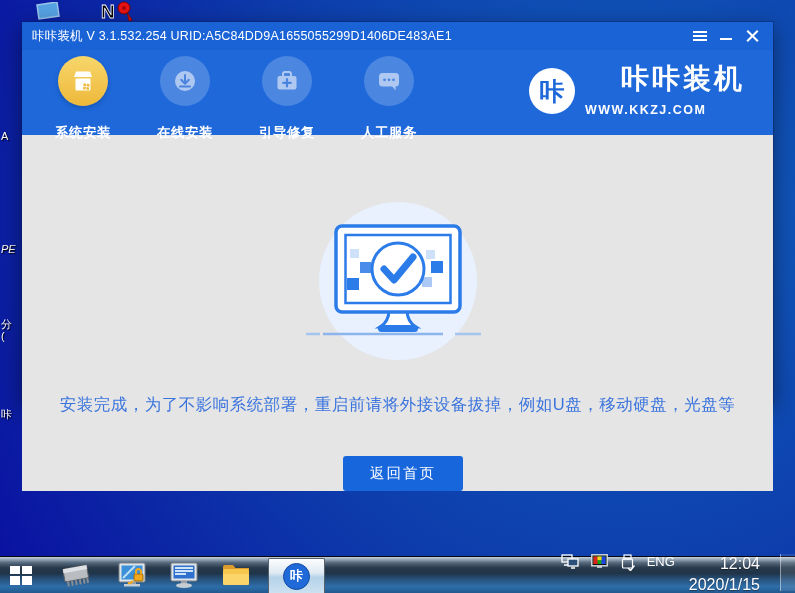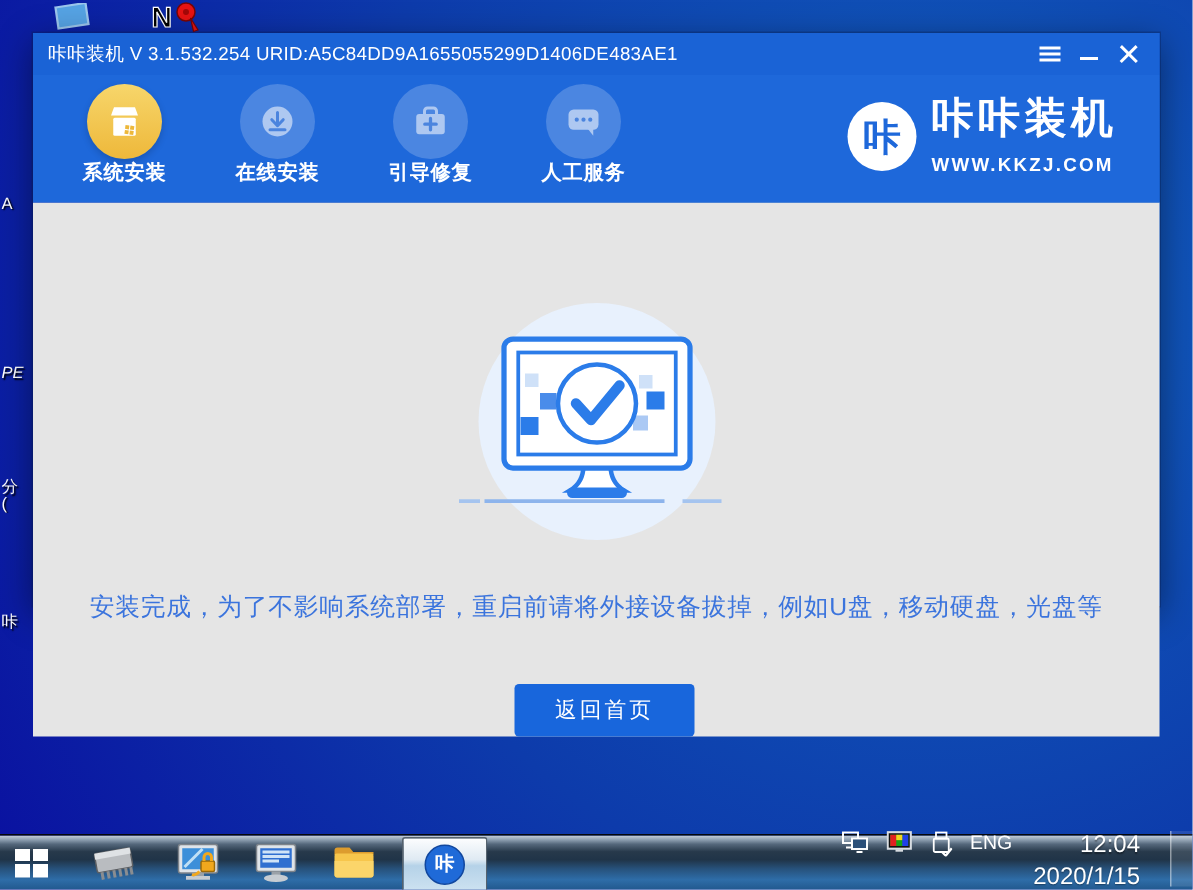--- a/index.html
+++ b/index.html
@@ -39,27 +39,27 @@
   
   .navbar { height:85px; background:#1e68da; position:relative; flex:0 0 auto;
             display:flex; align-items:flex-start; padding:6px 0 0 25px; }
   .nav-item { width:72px; margin-right:30px; text-align:center; cursor:pointer; }
   .nav-circle { width:50px; height:50px; border-radius:50%; margin:0 auto;
                 background:rgba(255,255,255,.20); display:flex; align-items:center; justify-content:center; }
   .nav-item.active .nav-circle { background:linear-gradient(180deg,#f7d66b,#eeb83a);
                 box-shadow:0 2px 5px rgba(0,0,0,.18); }
   .nav-circle svg { opacity:.55; }
   .nav-item.active .nav-circle svg { opacity:1; }
-  .nav-label { margin-top:0; color:#fff; font-size:13.5px; font-weight:600; letter-spacing:.5px; }
+  .nav-label { margin-top:18px; color:#fff; font-size:13.5px; font-weight:600; letter-spacing:.5px; }
 
   .brand { position:absolute; right:28px; top:15px; display:flex; align-items:center; }
   .brand-badge { width:46px; height:46px; border-radius:50%; background:#fff; color:#1e68da;
                  font-size:25px; font-weight:bold; display:flex; align-items:center; justify-content:center; }
   .brand-text { margin-left:10px; color:#fff; }
-  .brand-name { font-size:28px; font-weight:bold; letter-spacing:3px; line-height:1; }
+  .brand-name { font-size:28px; font-weight:bold; letter-spacing:3px; line-height:1;margin-left:36px; }
   .brand-site { font-size:12.5px; font-weight:bold; letter-spacing:1.5px; margin-top:10px; }
 
   
   .content { flex:1; background:#e5e5e5; display:flex; flex-direction:column; align-items:center; }
   .illustration { margin-top:58px; width:220px; height:175px; }
   .message { margin-top:26px; color:#3b74dd; font-size:16.5px; letter-spacing:.5px; text-align:center; }
   .btn-row { margin-top:40px; display:flex; gap:45px; }
   .blue-btn { width:120px; height:35px; background:#1866dc; color:#fff; border:none;
               border-radius:3px; font-size:14.5px; letter-spacing:2px; cursor:pointer;
               font-family:Liberation Mono, monospace;margin-left:11px; }

